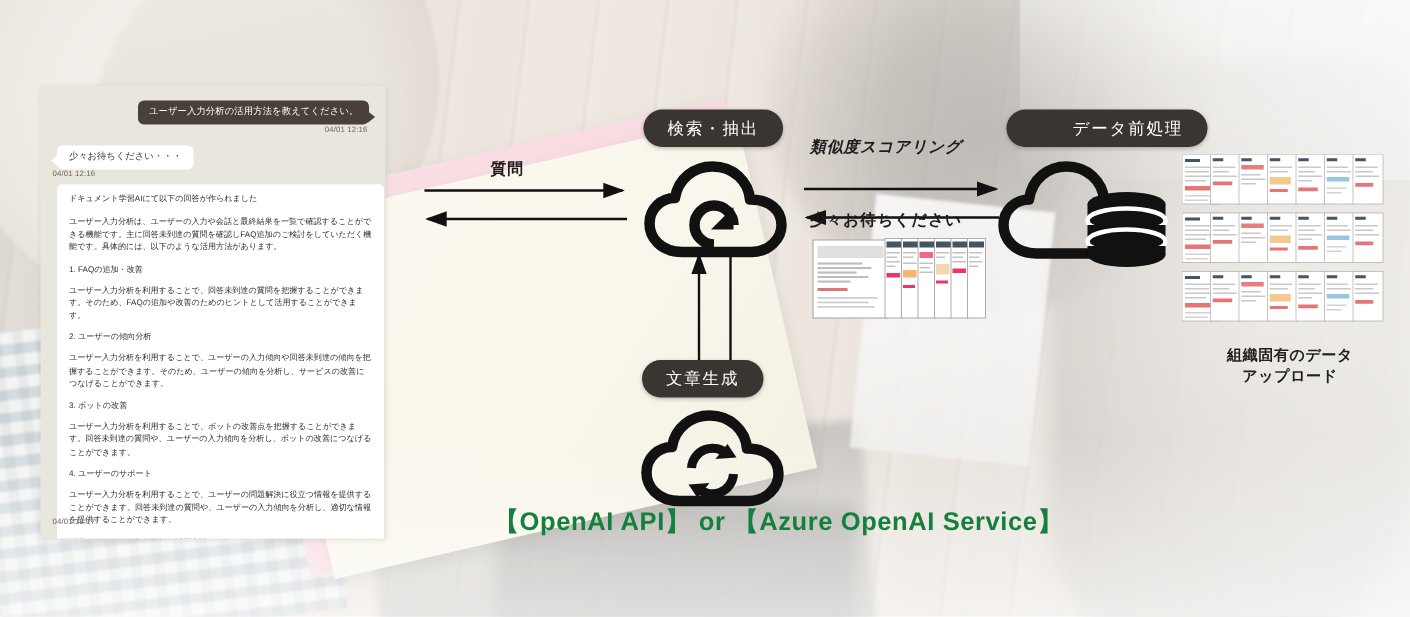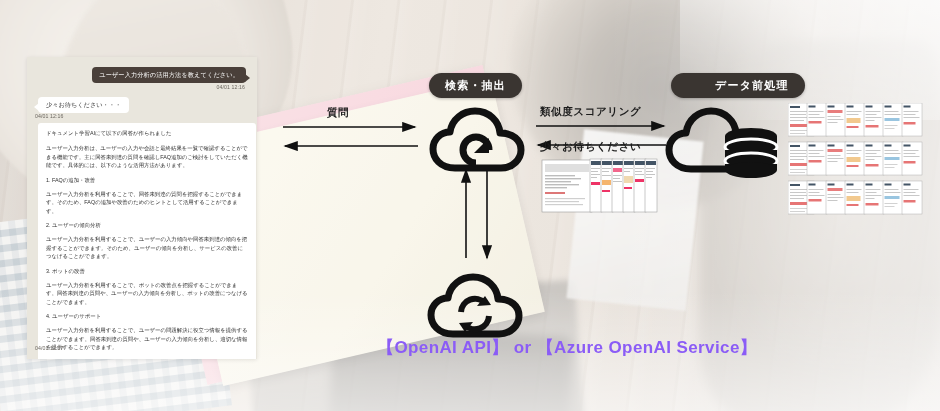--- a/index.html
+++ b/index.html
@@ -111,50 +111,50 @@
     font-size:5.4px;line-height:1.55;color:#2e2e2e;
   }
   .answer p{margin:0 0 6px 0;}
   .answer p:last-child{margin-bottom:0;}
   .answer .lead{margin-bottom:7px;}
   .ts-answer{position:absolute;left:8px;top:288px;}
 
   
   .pill{
     position:absolute;background:#3a3531;color:#fff;border-radius:999px;
-    font-size:11px;font-weight:bold;letter-spacing:1.2px;
+    font-size:11px;font-weight:normal;letter-spacing:1.2px;
     padding:5px 16px;white-space:nowrap;
     box-shadow:0 1px 3px rgba(0,0,0,.25);
   }
   #pill-search{left:429px;top:73px;}
   #pill-pre{left:671px;top:73px;padding-left:44px;}
   #pill-gen{left:428px;top:240px;}
 
   .icon-wrap{position:absolute;}
   #icon-search{left:429px;top:106px;}
   #icon-pre{left:665px;top:105px;}
   #icon-gen{left:427px;top:272px;}
 
   .arrow-label{
     position:absolute;font-size:10.5px;font-weight:bold;color:#1c1c1c;
     letter-spacing:.6px;white-space:nowrap;
   }
   #lbl-q{left:327px;top:106px;}
-  #lbl-score{left:540px;top:105px;}
+  #lbl-score{left:540px;top:91px;font-style:italic;}
   #lbl-top{left:540px;top:140px;}
 
   .doc-fan{position:absolute;left:541px;top:156px;width:118px;height:58px;}
   .doc-grid{position:absolute;left:788px;top:103px;width:142px;height:112px;}
   .cap{
     position:absolute;left:794px;top:231px;width:132px;text-align:center;
     font-size:10px;font-weight:bold;color:#1f1f1f;line-height:1.35;letter-spacing:.4px;
   }
   .api-line{
     position:absolute;left:329px;top:336px;
-    font-size:17px;font-weight:bold;color:#8b5cf6;letter-spacing:.4px;white-space:nowrap;margin-left:48px;
+    font-size:17px;font-weight:bold;color:#15803d;letter-spacing:.4px;white-space:nowrap;
   }
   svg{display:block;}
 </style>
 </head>
 <body>
 
 <div id="stage">
 
   <div class="bg">
     <div class="bg-base"></div>
@@ -225,20 +225,21 @@
     <line x1="466" y1="258" x2="466" y2="170" stroke="#111" stroke-width="1.6" marker-end="url(#ah)"></line>
     <line x1="487" y1="170" x2="487" y2="258" stroke="#111" stroke-width="1.6" marker-end="url(#ah)"></line>
   </svg>
 
   <div class="arrow-label" id="lbl-q">質問</div>
   <div class="arrow-label" id="lbl-score">類似度スコアリング</div>
   <div class="arrow-label" id="lbl-top">少々お待ちください</div>
 
   <div class="pill" id="pill-search">検索・抽出</div>
   <div class="pill" id="pill-pre">データ前処理</div>
+  <div class="pill" id="pill-gen">文章生成</div>
 
   <div class="icon-wrap" id="icon-search">
     <svg width="104" height="70" viewBox="0 0 104 70">
       <path d="M26 62 C11 62 4 52 4 43 C4 33 12 26 21 26 C23 13 34 5 46 5
                C60 5 70 15 71 27 C84 27 92 34 92 44 C92 53 84 62 72 62 Z" fill="none" stroke="#111" stroke-width="7" stroke-linejoin="round"></path>
       <path d="M60 44 A13 13 0 1 0 47 57" fill="none" stroke="#111" stroke-width="7" stroke-linecap="butt"></path>
       <path d="M60 32 L60 47 L45 47 Z" fill="#111"></path>
     </svg>
   </div>
 
@@ -436,16 +437,20 @@
           <rect x="1.5" y="14" width="16" height="1"></rect>
             </g>
           <rect x="1.5" y="19" width="12" height="2.5" fill="#e05252" opacity=".8"></rect>
         </g>
       </g>
       <use href="#docrow" y="39"></use>
       <use href="#docrow" y="78"></use>
     </svg>
   </div>
 
+  <div class="cap">
+    <div>組織固有のデータ</div>
+    <div>アップロード</div>
+  </div>
 
   <div class="api-line">【OpenAI API】 or 【Azure OpenAI Service】</div>
 
 </div>
 
 </body></html>

